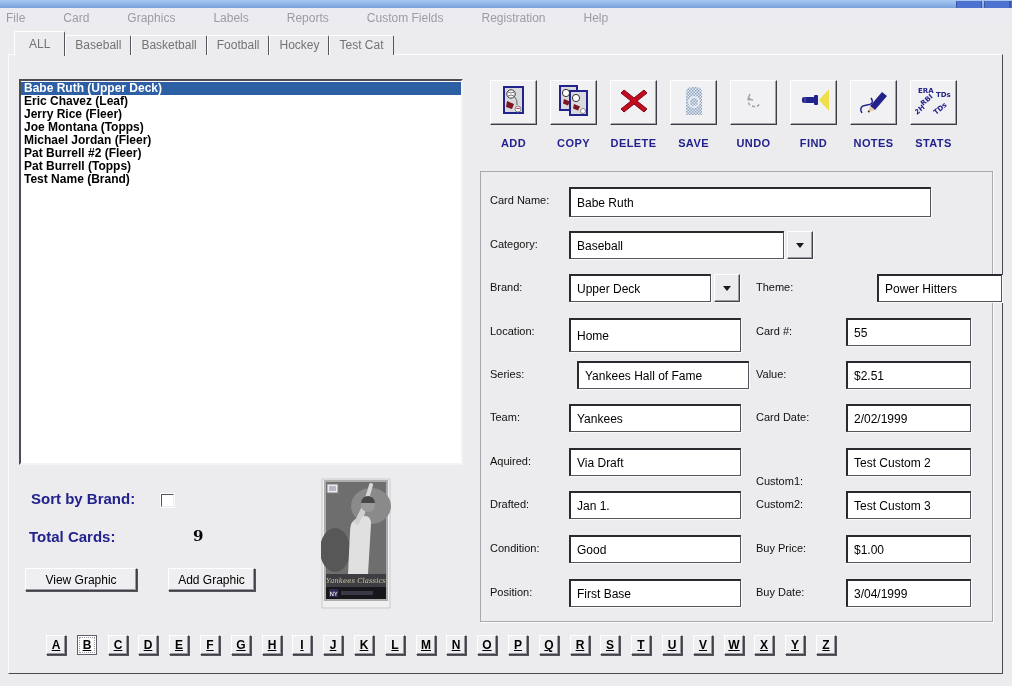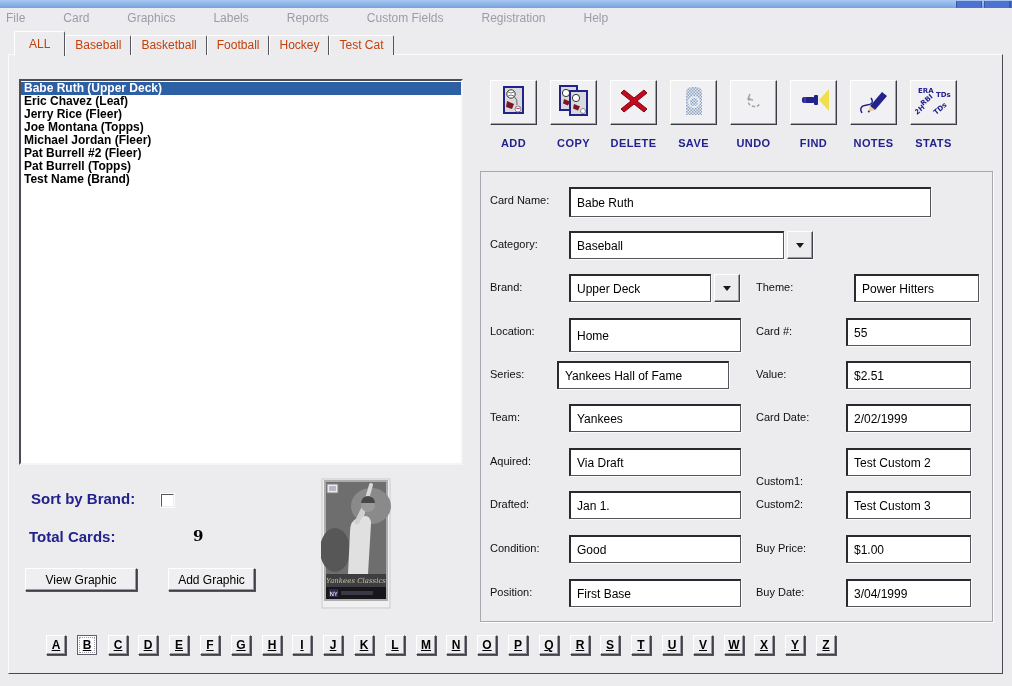--- a/index.html
+++ b/index.html
@@ -10,21 +10,21 @@
     background:linear-gradient(180deg,#A9C8F3,#78A1DC);}
   .tb-stub{position:absolute;top:1px;height:7px;width:24px;background:#4E72CF;
     border:1px solid #3A57A8;border-top:none;border-radius:0 0 2px 2px;}
   
   .menubar{position:absolute;left:0;top:8px;width:1012px;height:20px;background:#ECEBF0;
     display:flex;align-items:center;color:#9C9CA4;font-size:12px;}
   .menu-item{padding:0 19px;white-space:nowrap;}
   .menu-item:first-child{padding-left:6px;}
   
   .tabs{position:absolute;left:14px;top:30px;height:25px;display:flex;align-items:flex-end;z-index:3;}
-  .tab{height:19px;line-height:19px;padding:0 9px;font-size:12px;color:#c2410c;background:#ECEBEE;
+  .tab{height:19px;line-height:19px;padding:0 9px;font-size:12px;color:#737373;background:#ECEBEE;
     border-left:1px solid #fff;border-top:1px solid #fff;border-right:1px solid #55555E;
     border-radius:2px 2px 0 0;white-space:nowrap;}
   .tab.selected{height:24px;line-height:24px;padding:0 14px;margin-bottom:-1px;z-index:4;}
   
   .pane{position:absolute;left:8px;top:54px;width:993px;height:618px;background:#ECEBEE;
     border:1px solid;border-color:#FBFBFD #4A4A52 #4A4A52 #FBFBFD;}
   
   .listbox{position:absolute;left:10px;top:24px;width:444px;height:386px;background:#fff;
     border:2px solid;border-color:#4C4C55 #F4F4F7 #F4F4F7 #4C4C55;overflow:hidden;padding-top:1px;box-sizing:border-box;}
   .list-item{height:13px;line-height:13px;font-size:12px;font-weight:bold;color:#000;padding-left:3px;white-space:nowrap;}
@@ -203,33 +203,33 @@
           <div class="combo-arrow"></div>
         </div>
         <div class="f-label" style="left: 481px; top: 226px;">Brand:</div>
         <div class="field" style="left: 560px; top: 219px; width: 142px; height: 28px;">Upper Deck</div>
         <div class="combo-btn" style="left: 705px; top: 219px; height: 28px;">
           <div class="combo-arrow"></div>
         </div>
         <div class="f-label" style="left: 481px; top: 270px;">Location:</div>
         <div class="field" style="left: 560px; top: 263px; width: 172px; height: 34px;">Home</div>
         <div class="f-label" style="left: 481px; top: 313px;">Series:</div>
-        <div class="field" style="left: 548px; top: 306px; width: 172px; height: 28px;">Yankees Hall of Fame</div>
+        <div class="field" style="left: 568px; top: 306px; width: 172px; height: 28px;">Yankees Hall of Fame</div>
         <div class="f-label" style="left: 481px; top: 356px;">Team:</div>
         <div class="field" style="left: 560px; top: 349px; width: 172px; height: 28px;">Yankees</div>
         <div class="f-label" style="left: 481px; top: 400px;">Aquired:</div>
         <div class="field" style="left: 560px; top: 393px; width: 172px; height: 28px;">Via Draft</div>
         <div class="f-label" style="left: 481px; top: 443px;">Drafted:</div>
         <div class="field" style="left: 560px; top: 436px; width: 172px; height: 28px;">Jan 1.</div>
         <div class="f-label" style="left: 481px; top: 487px;">Condition:</div>
         <div class="field" style="left: 560px; top: 480px; width: 172px; height: 28px;">Good</div>
         <div class="f-label" style="left: 481px; top: 531px;">Position:</div>
         <div class="field" style="left: 560px; top: 524px; width: 172px; height: 28px;">First Base</div>
         <div class="f-label" style="left: 747px; top: 226px;">Theme:</div>
-        <div class="field" style="left: 845px; top: 219px; width: 125px; height: 28px;">Power Hitters</div>
+        <div class="field" style="left: 868px; top: 219px; width: 125px; height: 28px;">Power Hitters</div>
         <div class="f-label" style="left: 747px; top: 270px;">Card #:</div>
         <div class="field" style="left: 837px; top: 263px; width: 125px; height: 28px;">55</div>
         <div class="f-label" style="left: 747px; top: 313px;">Value:</div>
         <div class="field" style="left: 837px; top: 306px; width: 125px; height: 28px;">$2.51</div>
         <div class="f-label" style="left: 747px; top: 356px;">Card Date:</div>
         <div class="field" style="left: 837px; top: 349px; width: 125px; height: 28px;">2/02/1999</div>
         <div class="f-label" style="left: 747px; top: 420px;">Custom1:</div>
         <div class="field" style="left: 837px; top: 393px; width: 125px; height: 28px;">Test Custom 2</div>
         <div class="f-label" style="left: 747px; top: 443px;">Custom2:</div>
         <div class="field" style="left: 837px; top: 436px; width: 125px; height: 28px;">Test Custom 3</div>

